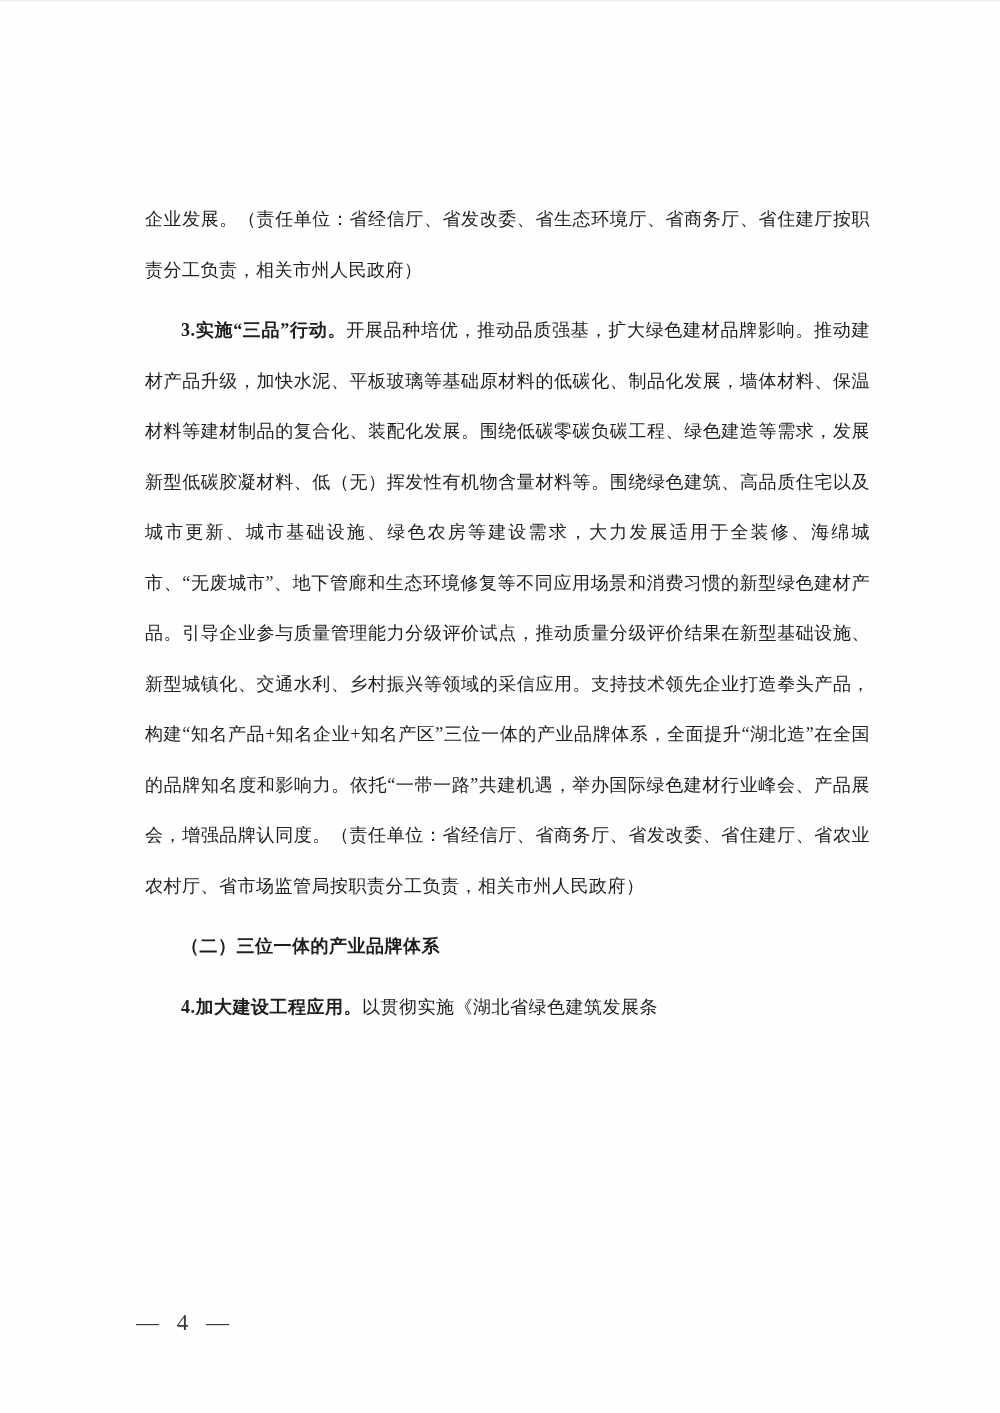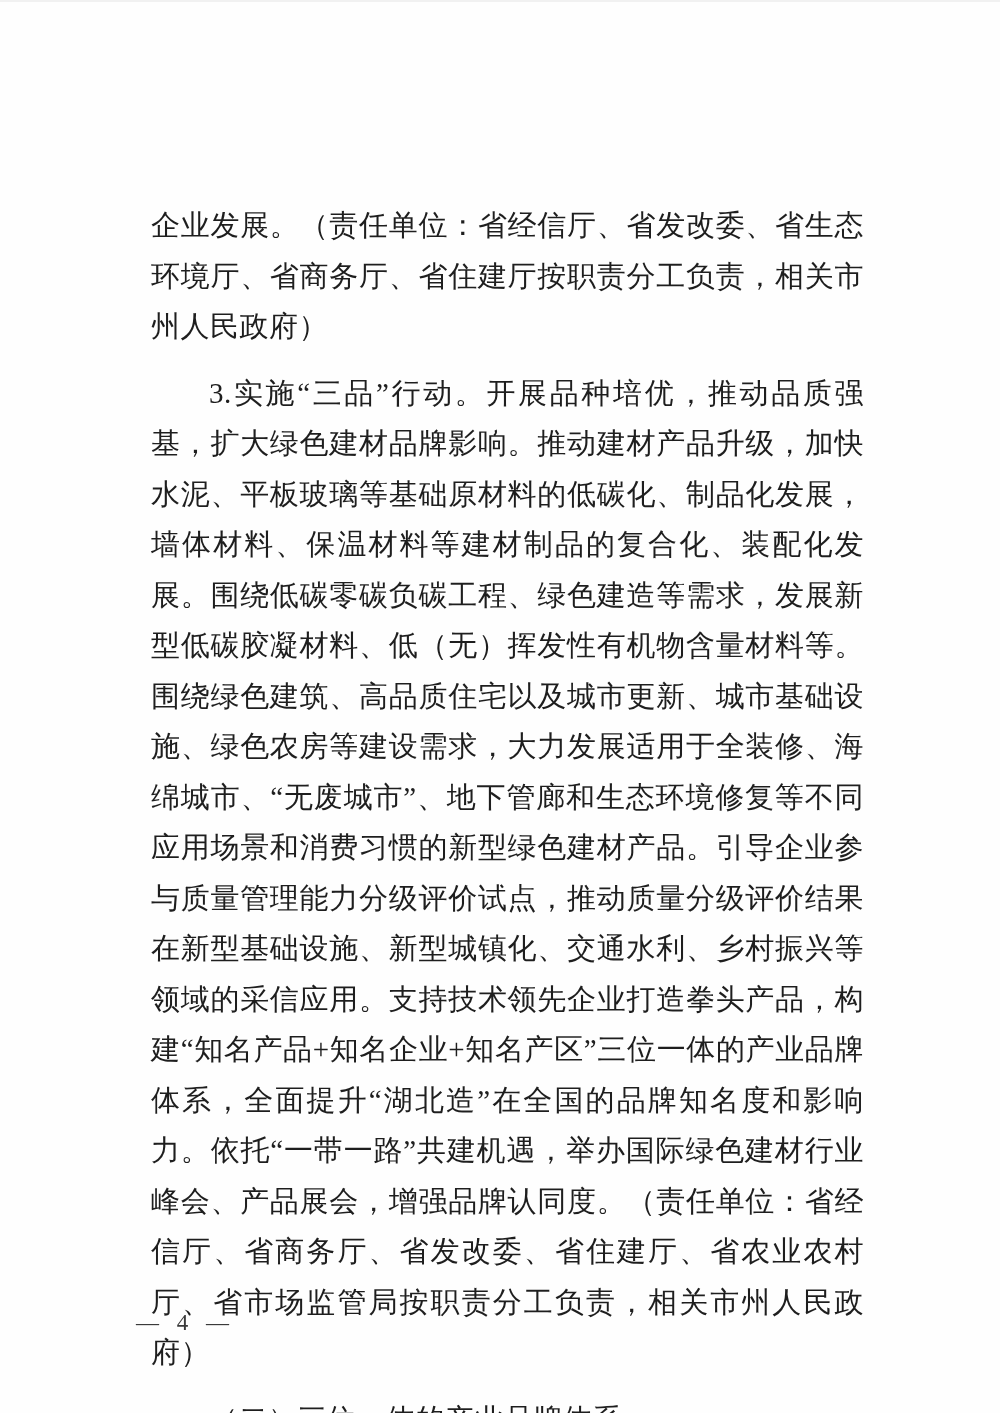--- a/index.html
+++ b/index.html
@@ -18,50 +18,51 @@
     font-family: "Liberation Serif", "DejaVu Serif", serif;
     color: #1e1e1e;
   }
   .doc-body {
     position: absolute;
     top: 182px;
     left: 135px;
     width: 745px;
   }
   .para {
-    margin: 16px;
-    font-size: 29px;
+    margin: 10px;
+    font-size: 18px;
     line-height: 50.5px;
     text-align: justify;
     text-justify: inter-ideograph;
     letter-spacing: 0.5px;
     word-break: break-all;
   }
   .para.indent {
     text-indent: 2em;
   }
   .seg {
     font-weight: normal;
   }
   .seg.bold {
-    font-weight: normal;
+    font-weight: bold;
   }
   .page-number {
     position: absolute;
     left: 136px;
     top: 1308px;
     font-size: 23px;
     color: #3a3a3a;
     letter-spacing: 6px;
     font-family: "Liberation Serif", "DejaVu Serif", serif;
   }
 </style>
 </head>
 <body>
 
 <div class="page">
   <div class="doc-body">
       <p class="para"><span class="seg">企业发展。（责任单位：省经信厅、省发改委、省生态环境厅、省商务厅、省住建厅按职责分工负责，相关市州人民政府）</span></p>
       <p class="para indent"><span class="seg bold">3.实施“三品”行动。</span><span class="seg">开展品种培优，推动品质强基，扩大绿色建材品牌影响。推动建材产品升级，加快水泥、平板玻璃等基础原材料的低碳化、制品化发展，墙体材料、保温材料等建材制品的复合化、装配化发展。围绕低碳零碳负碳工程、绿色建造等需求，发展新型低碳胶凝材料、低（无）挥发性有机物含量材料等。围绕绿色建筑、高品质住宅以及城市更新、城市基础设施、绿色农房等建设需求，大力发展适用于全装修、海绵城市、“无废城市”、地下管廊和生态环境修复等不同应用场景和消费习惯的新型绿色建材产品。引导企业参与质量管理能力分级评价试点，推动质量分级评价结果在新型基础设施、新型城镇化、交通水利、乡村振兴等领域的采信应用。支持技术领先企业打造拳头产品，构建“知名产品+知名企业+知名产区”三位一体的产业品牌体系，全面提升“湖北造”在全国的品牌知名度和影响力。依托“一带一路”共建机遇，举办国际绿色建材行业峰会、产品展会，增强品牌认同度。（责任单位：省经信厅、省商务厅、省发改委、省住建厅、省农业农村厅、省市场监管局按职责分工负责，相关市州人民政府）</span></p>
       <p class="para indent"><span class="seg bold">（二）三位一体的产业品牌体系</span></p>
+      <p class="para indent"><span class="seg bold">4.加大建设工程应用。</span><span class="seg">以贯彻实施《湖北省绿色建筑发展条</span></p>
     </div>
   <div class="page-number">— 4 —</div>
 </div>
 
 </body></html>

